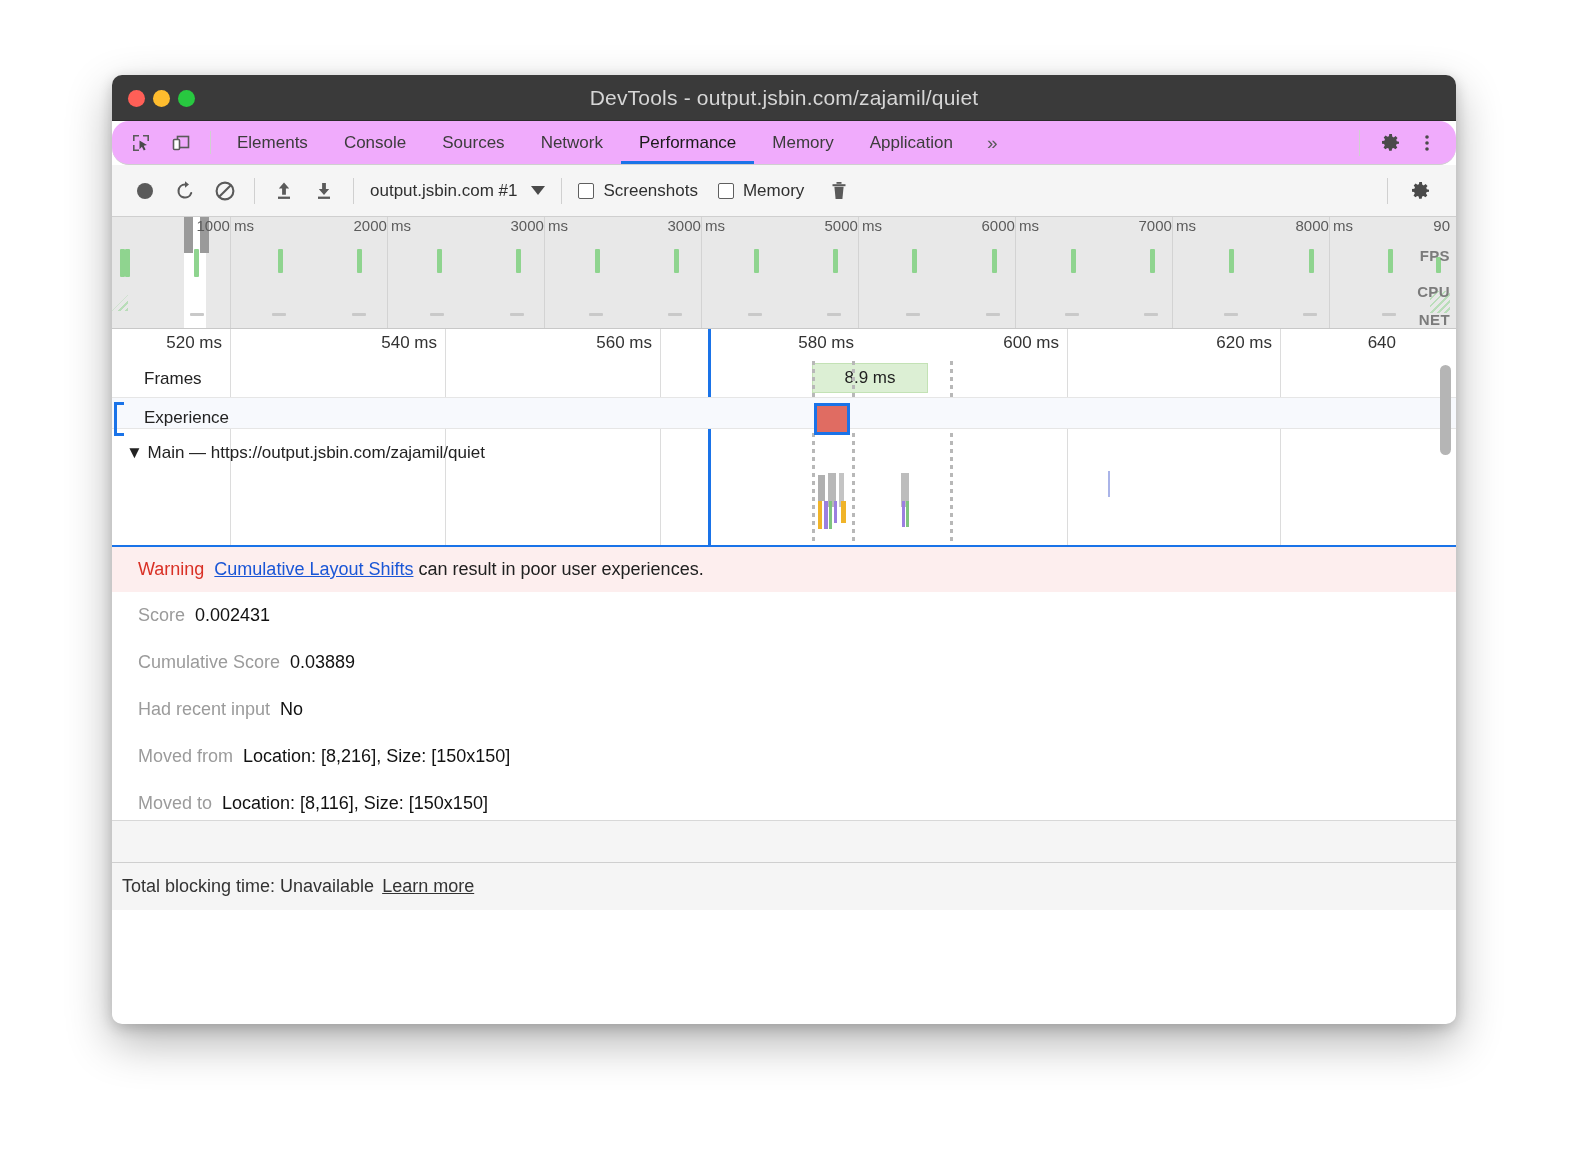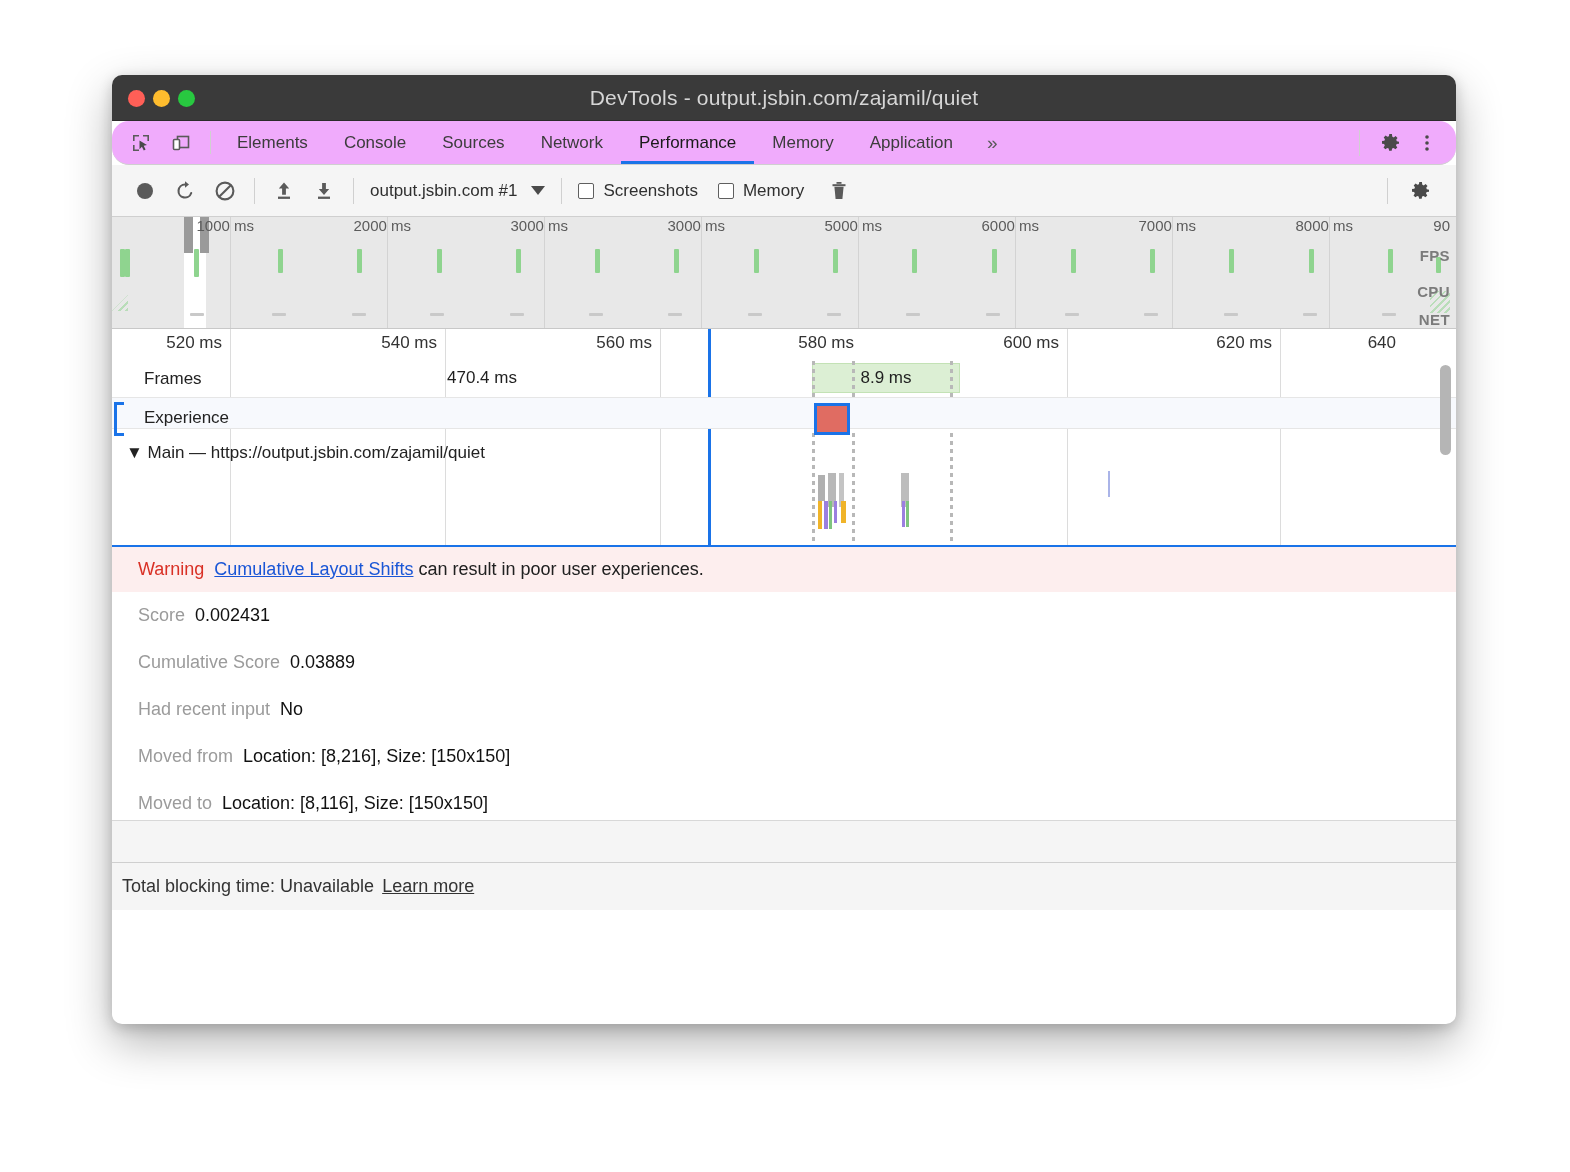--- a/index.html
+++ b/index.html
@@ -529,22 +529,21 @@
         <div class="fl-tick" style="left:750px;">580 ms</div>
         <div class="fl-tick" style="left:955px;">600 ms</div>
         <div class="fl-tick" style="left:1168px;">620 ms</div>
         <div class="fl-tick" style="left:1292px;">640</div>
       </div>
 
       <div class="fl-selbar" style="left:596px;"></div>
 
       <div class="frames-row">
         <div class="fl-row-label" style="left:32px;top:8px;">Frames</div>
-        <div class="frame-block" style="left:160px;width:420px;background:transparent;border:none;">470.4 ms</div>
-        <div class="frame-block" style="left:700px;width:148px;">8.9 ms</div>
+        <div class="frame-block" style="left:700px;width:116px;">8.9 ms</div>
       </div>
       <div class="frame-dash" style="left:700px;"></div>
       <div class="frame-dash" style="left:740px;"></div>
       <div class="frame-dash" style="left:838px;"></div>
 
       <div class="exp-row">
         <div class="exp-bracket"></div>
         <div class="fl-row-label" style="left:32px;top:10px;">Experience</div>
         <div class="ls-marker" style="left:702px;"></div>
       </div>

